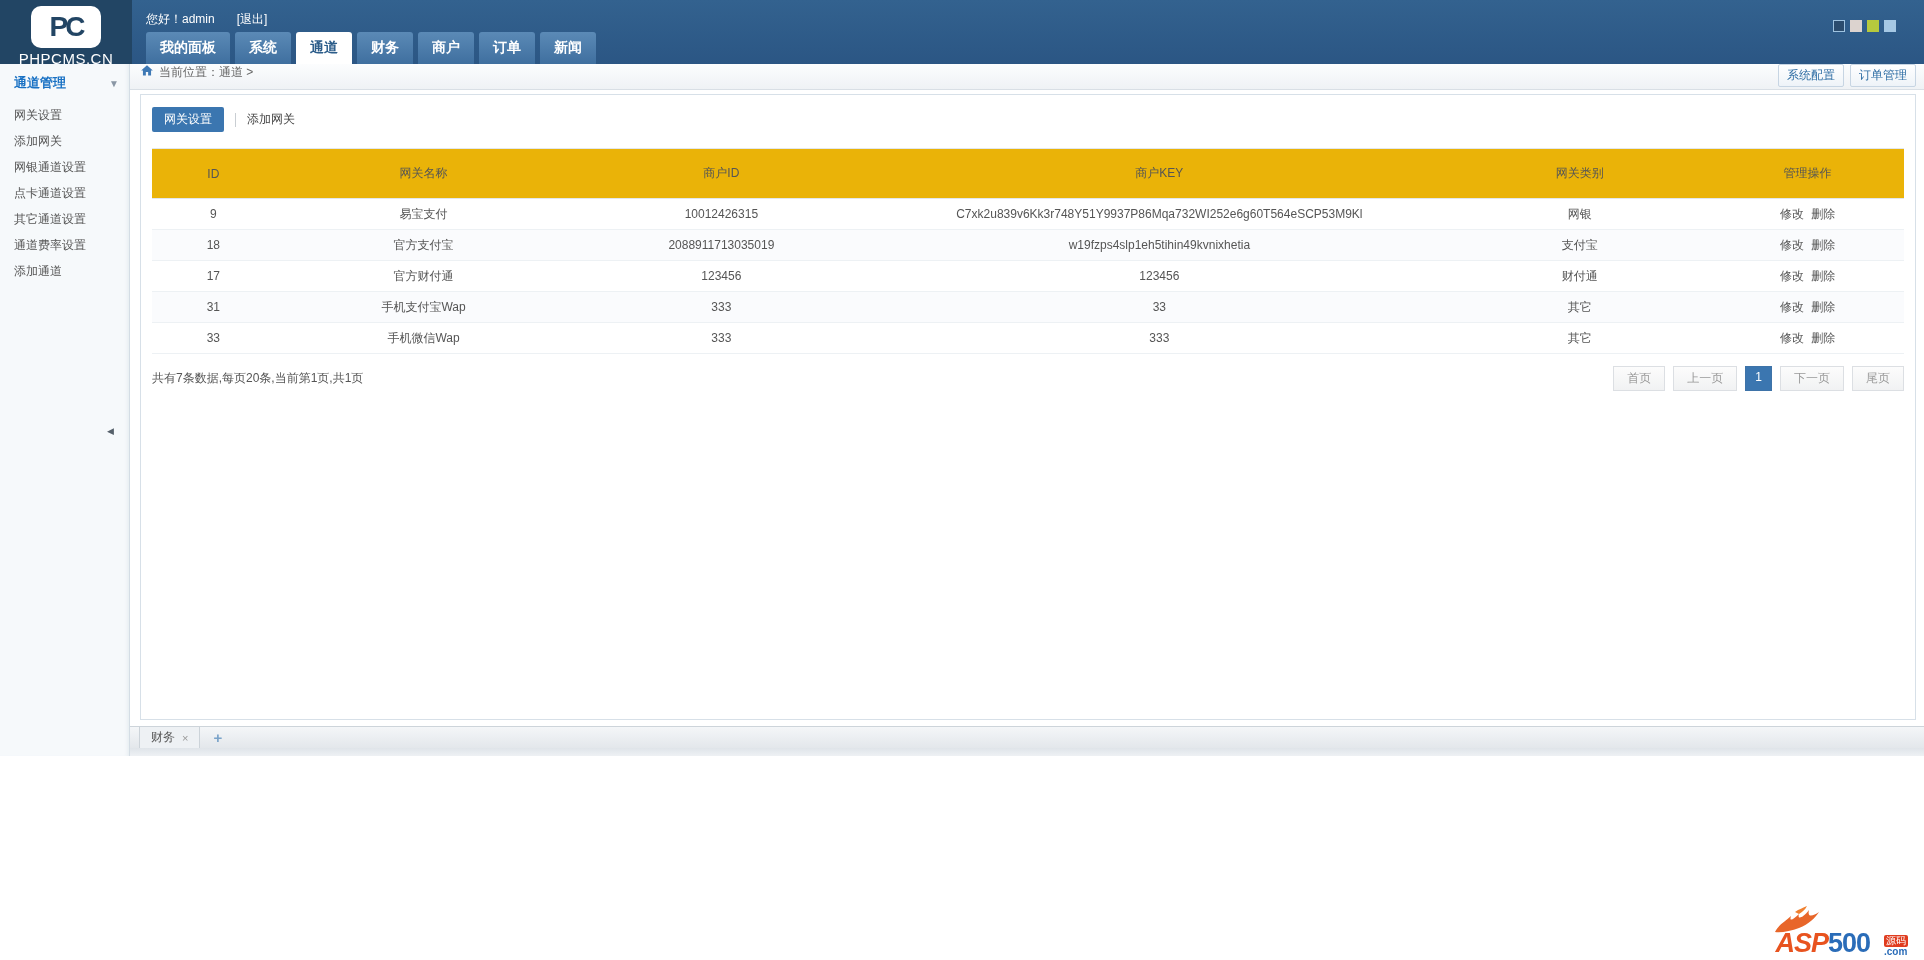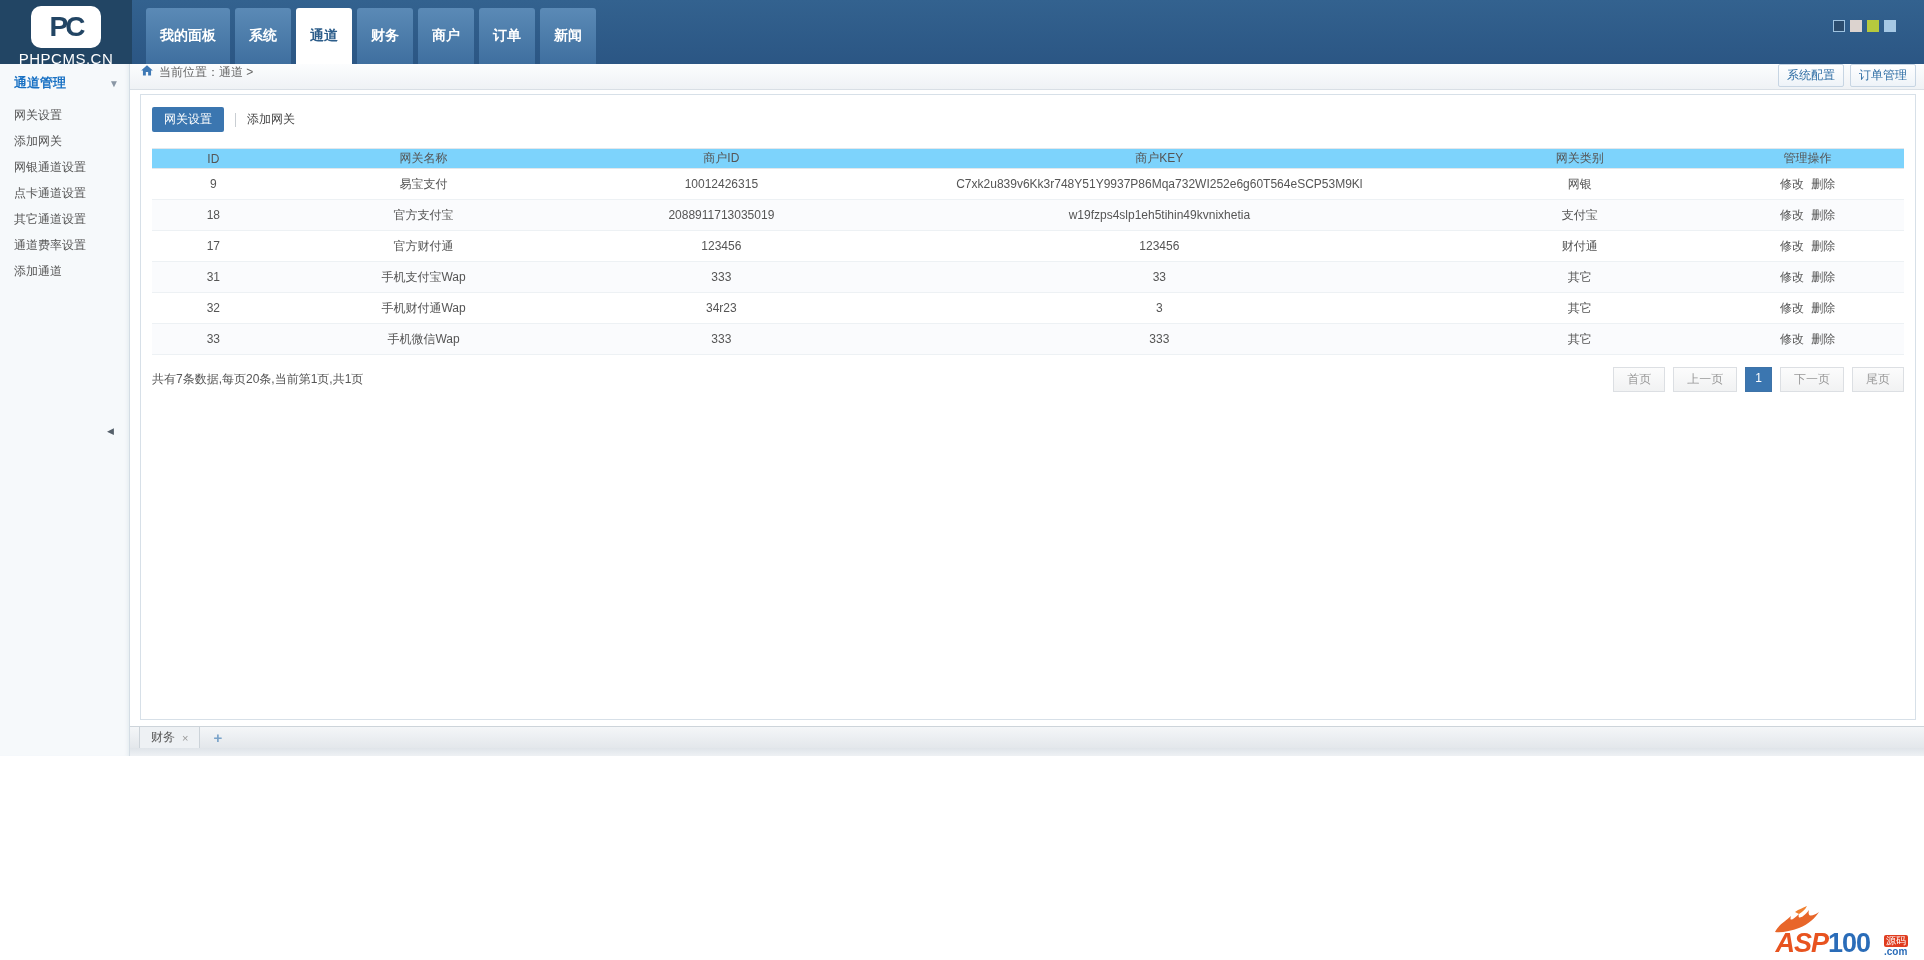--- a/index.html
+++ b/index.html
@@ -13,21 +13,21 @@
   .logo-block { width:132px; background:#224564; padding-top:4px; }
   .logo-box { width:70px; height:42px; background:#fff; border-radius:10px;
     margin:2px auto 2px; display:flex; align-items:center; justify-content:center; }
   .logo-pc { color:#224564; font-weight:900; font-size:28px; letter-spacing:-3px; }
   .logo-domain { color:#fff; font-size:15px; text-align:center; letter-spacing:.5px; }
   .header-main { flex:1; position:relative; padding-left:14px; }
   .greeting-row { padding-top:11px; font-size:12px; color:#fff; display:flex; gap:22px; }
   .logout-link { color:#fff; cursor:pointer; }
   .nav-row { position:absolute; bottom:0; left:14px; display:flex; }
   .nav-tab { background:linear-gradient(#5b8ab6,var(--tab-blue,#3f6f9f)); color:#fff;
-    font-weight:bold; font-size:14px; padding:19px 14px; border-radius:3px 3px 0 0;
+    font-weight:bold; font-size:14px; padding:7px 14px; border-radius:3px 3px 0 0;
     margin-right:5px; cursor:pointer; }
   .nav-tab.active { background:#fff; color:#2c5d8a; }
   .mini-icons { position:absolute; top:20px; right:28px; display:flex; gap:5px; }
   .mini-icons span { width:12px; height:12px; display:inline-block; cursor:pointer; }
   .ico1 { background:#2b4c6e; border:1px solid #9fc3e0; }
   .ico2 { background:#dcd3cf; }
   .ico3 { background:#b6c93d; }
   .ico4 { background:#a6c8e4; }
 
   
@@ -52,21 +52,21 @@
   .content { flex:1; background:#fff; padding:4px 8px 6px 10px; }
   .panel { border:1px solid #d7e0e8; height:100%; padding:12px 11px; }
 
   .tool-tabs { display:flex; align-items:center; margin-bottom:16px; }
   .btn-primary { background:var(--accent-blue,#3b76b0); color:#fff; font-size:12px;
     padding:4px 12px; border-radius:2px; cursor:pointer; }
   .tool-divider { width:1px; height:14px; background:#c9ced3; margin:0 11px; }
   .link-plain { font-size:12px; color:#444; cursor:pointer; }
 
   table { width:100%; border-collapse:collapse; font-size:12px; color:#555; table-layout:fixed; }
-  thead th { background:#7dd3fc; font-weight:normal; padding:1px 4px; text-align:center;
+  thead th { background:#eab308; font-weight:normal; padding:16px 4px; text-align:center;
     border-top:1px solid #e2e7ec; border-bottom:1px solid #e2e7ec; color:#555; }
   tbody td { padding:6.5px 4px; text-align:center; border-bottom:1px solid #edf1f4;
     overflow:hidden; white-space:nowrap; text-overflow:ellipsis; }
   tbody tr:nth-child(even) { background:#fafbfd; }
   th:nth-child(1),td:nth-child(1) { width:7%; }
   th:nth-child(2),td:nth-child(2) { width:17%; }
   th:nth-child(3),td:nth-child(3) { width:17%; }
   th:nth-child(4),td:nth-child(4) { width:33%; }
   th:nth-child(5),td:nth-child(5) { width:15%; }
   th:nth-child(6),td:nth-child(6) { width:11%; }
@@ -212,28 +212,20 @@
               </tr>
               <tr>
                 <td>31</td>
                 <td>手机支付宝Wap</td>
                 <td>333</td>
                 <td>33</td>
                 <td>其它</td>
                 <td><a>修改</a> <a>删除</a></td>
               </tr>
               <tr>
-                <td>32</td>
-                <td>手机财付通Wap</td>
-                <td>34r23</td>
-                <td>3</td>
-                <td>其它</td>
-                <td><a>修改</a> <a>删除</a></td>
-              </tr>
-              <tr>
                 <td>33</td>
                 <td>手机微信Wap</td>
                 <td>333</td>
                 <td>333</td>
                 <td>其它</td>
                 <td><a>修改</a> <a>删除</a></td>
               </tr>
             </tbody>
         </table>
 
@@ -262,18 +254,18 @@
 </div>
 
 <div class="collapse-arrow">◀</div>
 
 <div class="watermark">
   <svg class="wm-flame" width="64" height="28" viewBox="0 0 64 28">
     <path d="M6 26 C10 18 16 16 22 10 C20 16 24 14 30 8 C28 14 34 12 40 4 C38 12 44 10 50 6 C46 12 40 18 30 22 C22 25 12 27 6 26 Z" fill="#e8662a"></path>
     <path d="M26 6 C30 3 34 2 38 0 C36 4 33 6 30 8 Z" fill="#f08030"></path>
   </svg>
   <span class="wm-asp">ASP</span>
-    <span class="wm-300">100</span>
+    <span class="wm-300">500</span>
   <span class="wm-side">
     <span class="wm-cn">源码</span>
     <span class="wm-com">.com</span>
   </span>
 </div>
 
 </body></html>

